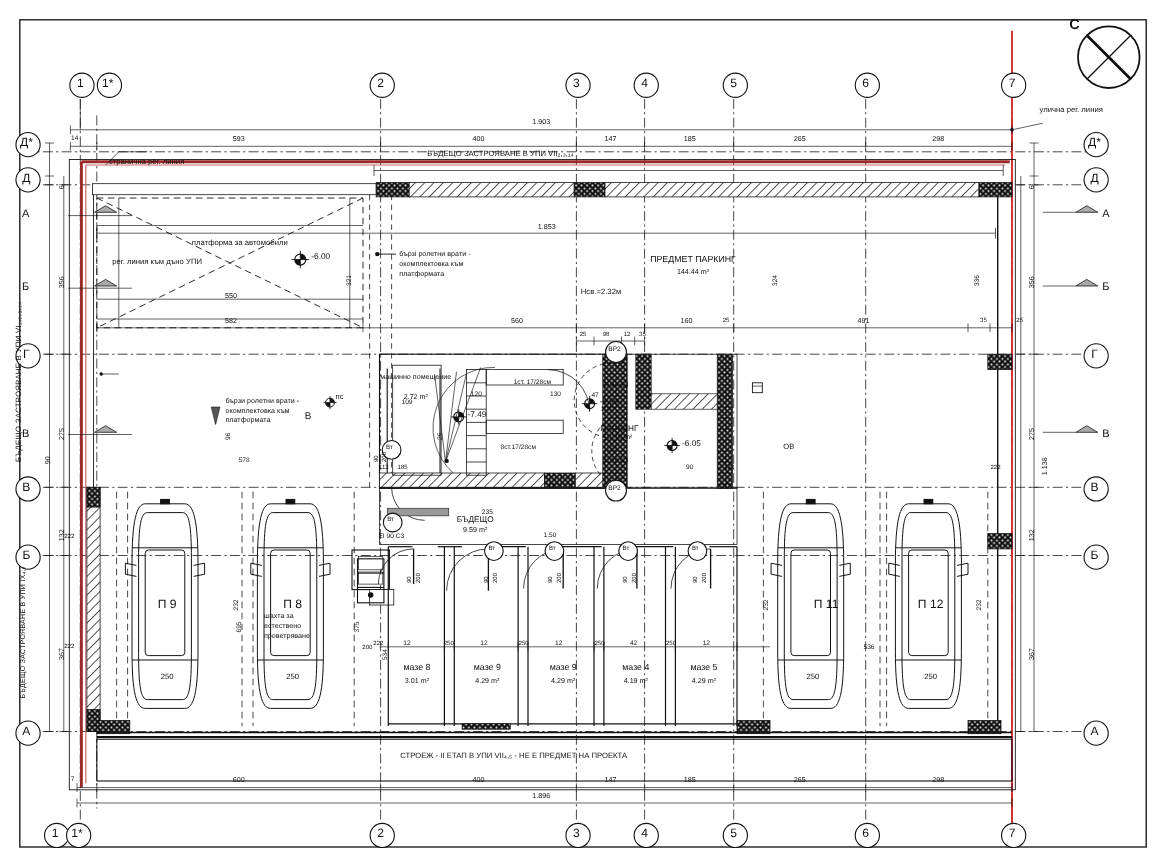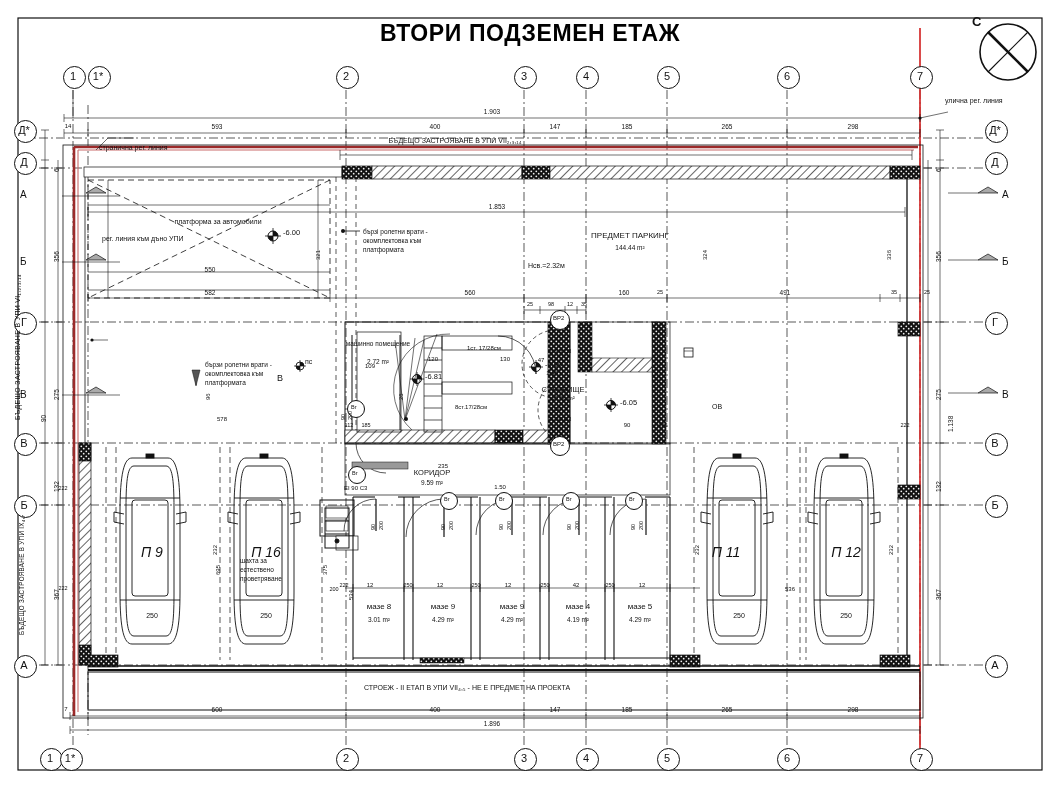--- a/index.html
+++ b/index.html
@@ -9,35 +9,34 @@
   svg{display:block;}
   .ttl{
     position:absolute;left:0;top:20px;width:1060px;text-align:center;
     font-size:23px;font-weight:bold;letter-spacing:.6px;color:#000;
   }
   .txt{position:absolute;font-size:7px;color:#111;white-space:nowrap;}
   .txt.c{transform:translateX(-50%);}
   .dim{position:absolute;font-size:6.5px;color:#111;white-space:nowrap;transform:translateX(-50%);}
   .rmname{position:absolute;font-size:8px;color:#111;white-space:nowrap;transform:translateX(-50%);text-align:center;}
   .rmarea{position:absolute;font-size:6.5px;color:#111;white-space:nowrap;transform:translateX(-50%);text-align:center;}
-  .psp{position:absolute;font-size:14px;color:#111;white-space:nowrap;transform:translateX(-50%);font-style:italic;}
+  .psp{position:absolute;font-size:11px;color:#111;white-space:nowrap;transform:translateX(-50%);}
   .elev{position:absolute;font-size:7.5px;color:#111;white-space:nowrap;}
   .note{position:absolute;font-size:6.5px;color:#111;white-space:nowrap;line-height:9px;}
   .vlabel{position:absolute;font-size:6.5px;color:#111;white-space:nowrap;transform-origin:0 0;transform:rotate(-90deg);}
   .bigv{position:absolute;font-size:7px;color:#111;white-space:nowrap;transform-origin:0 0;transform:rotate(-90deg);letter-spacing:.3px;}
   .gridlbl{position:absolute;font-size:11px;color:#111;text-align:center;width:20px;transform:translateX(-50%);line-height:20px;}
   .circ{position:absolute;border:1.1px solid #111;border-radius:50%;background:#fff;}
   .banner{position:absolute;font-size:7px;color:#111;white-space:nowrap;transform:translateX(-50%);}
 </style>
 </head>
 <body>
 
 <div id="sheet">
 
-  <div class="ttl">ВТОРИ ПОДЗЕМЕН ЕТАЖ</div>
 
   <div class="abs" style="left:960px;top:8px;width:92px;height:78px;">
     <svg width="92" height="78" viewBox="0 0 92 78">
       <circle cx="48" cy="44" r="28" fill="#fff" stroke="#111" stroke-width="1.6"></circle>
       <line x1="28" y1="24" x2="68" y2="64" stroke="#111" stroke-width="2.6"></line>
       <line x1="68" y1="24" x2="28" y2="64" stroke="#111" stroke-width="1.1"></line>
     </svg>
     <div class="txt" style="left:12px;top:6px;font-size:13px;font-weight:600;">С</div>
   </div>
 
@@ -630,47 +629,47 @@
   <div class="note" style="left:205px;top:360px;">бързи ролетни врати -<br>окомплектовка към<br>платформата</div>
 
   <div class="rmname" style="left:630px;top:231px;">ПРЕДМЕТ ПАРКИНГ</div>
   <div class="rmarea" style="left:630px;top:244px;">144.44 m²</div>
   <div class="txt" style="left:528px;top:262px;">Нсв.=2.32м</div>
 
   <div class="rmname" style="left:378px;top:339px;font-size:6.5px;line-height:9px;">
     <span>машинно помещение</span>
   </div>
   <div class="rmarea" style="left:378px;top:358px;">2.72 m²</div>
-  <div class="elev" style="left:425px;top:372px;">-6.81</div>
-
-  <div class="rmname" style="left:563px;top:385px;font-size:7.5px;">СТЪЛБИЩЕ</div>
+  <div class="elev" style="left:425px;top:372px;">-7.49</div>
+
+  <div class="rmname" style="left:563px;top:385px;font-size:7.5px;">ПАРКИНГ</div>
   <div class="rmarea" style="left:563px;top:395px;font-size:6px;">10.06 m²</div>
   <div class="elev" style="left:545px;top:360px;">-6.00</div>
   <div class="elev" style="left:620px;top:398px;">-6.05</div>
   <div class="txt" style="left:712px;top:403px;">ОВ</div>
 
-  <div class="rmname" style="left:432px;top:468px;font-size:7.5px;">КОРИДОР</div>
+  <div class="rmname" style="left:432px;top:468px;font-size:7.5px;">БЪДЕЩО</div>
   <div class="rmarea" style="left:432px;top:479px;">9.59 m²</div>
 
   <div class="rmname" style="left:379px;top:602px;">мазе 8</div>
   <div class="rmarea" style="left:379px;top:616px;">3.01 m²</div>
   <div class="rmname" style="left:443px;top:602px;">мазе 9</div>
   <div class="rmarea" style="left:443px;top:616px;">4.29 m²</div>
   <div class="rmname" style="left:512px;top:602px;">мазе 9</div>
   <div class="rmarea" style="left:512px;top:616px;">4.29 m²</div>
   <div class="rmname" style="left:578px;top:602px;">мазе 4</div>
   <div class="rmarea" style="left:578px;top:616px;">4.19 m²</div>
   <div class="rmname" style="left:640px;top:602px;">мазе 5</div>
   <div class="rmarea" style="left:640px;top:616px;">4.29 m²</div>
 
   <div class="psp" style="left:152px;top:544px;">П 9</div>
   <div class="dim" style="left:152px;top:612px;font-size:7px;">250</div>
-  <div class="psp" style="left:266px;top:544px;">П 16</div>
+  <div class="psp" style="left:266px;top:544px;">П 8</div>
   <div class="dim" style="left:266px;top:612px;font-size:7px;">250</div>
-  <div class="psp" style="left:714px;top:544px;padding-left:24px;">П 11</div>
+  <div class="psp" style="left:739px;top:544px;padding-left:24px;">П 11</div>
   <div class="dim" style="left:739px;top:612px;font-size:7px;">250</div>
   <div class="psp" style="left:846px;top:544px;">П 12</div>
   <div class="dim" style="left:846px;top:612px;font-size:7px;">250</div>
 
   <div class="note" style="left:240px;top:556px;">шахта за<br>естествено<br>проветряване</div>
 
   <div class="circ" style="left:550px;top:310px;width:18px;height:18px;"></div>
   <div class="txt" style="left:553px;top:315px;font-size:6px;">BP2</div>
   <div class="circ" style="left:550px;top:436px;width:18px;height:18px;"></div>
   <div class="txt" style="left:553px;top:441px;font-size:6px;">BP2</div>

